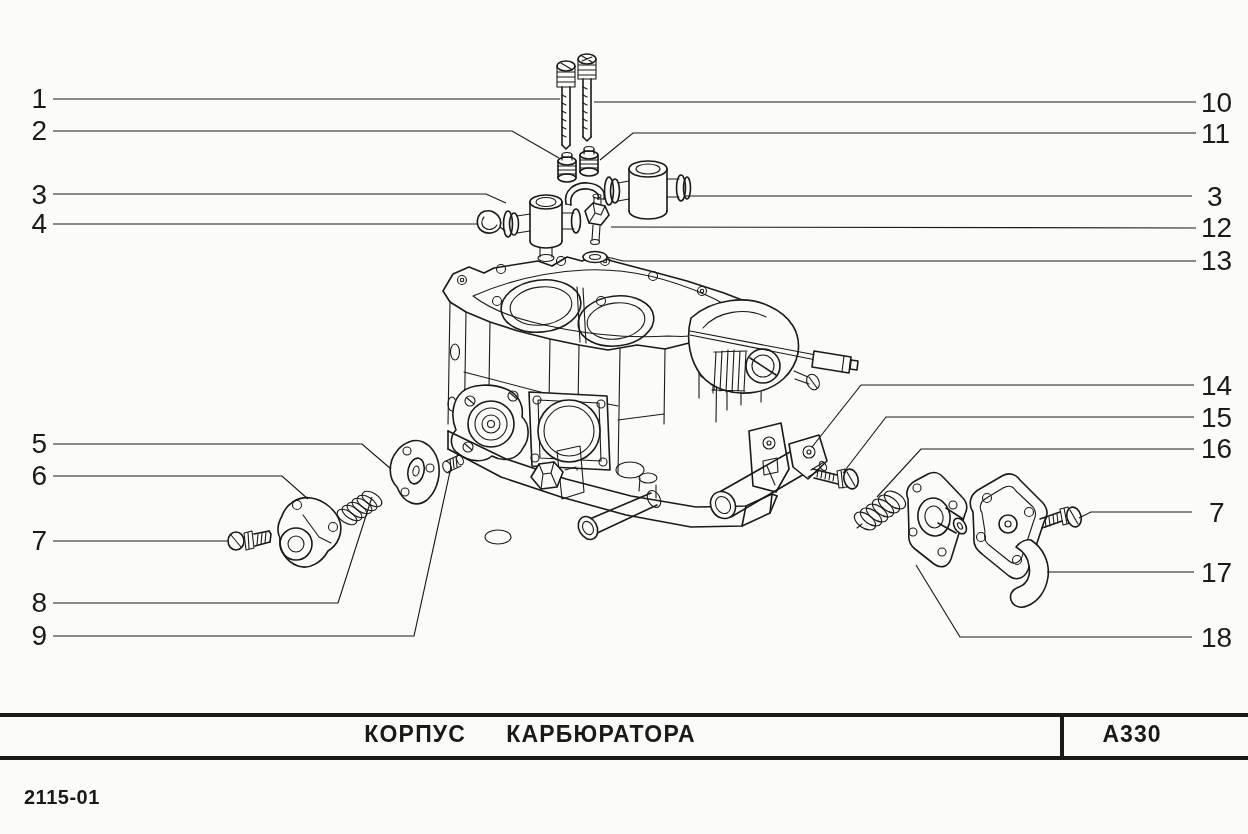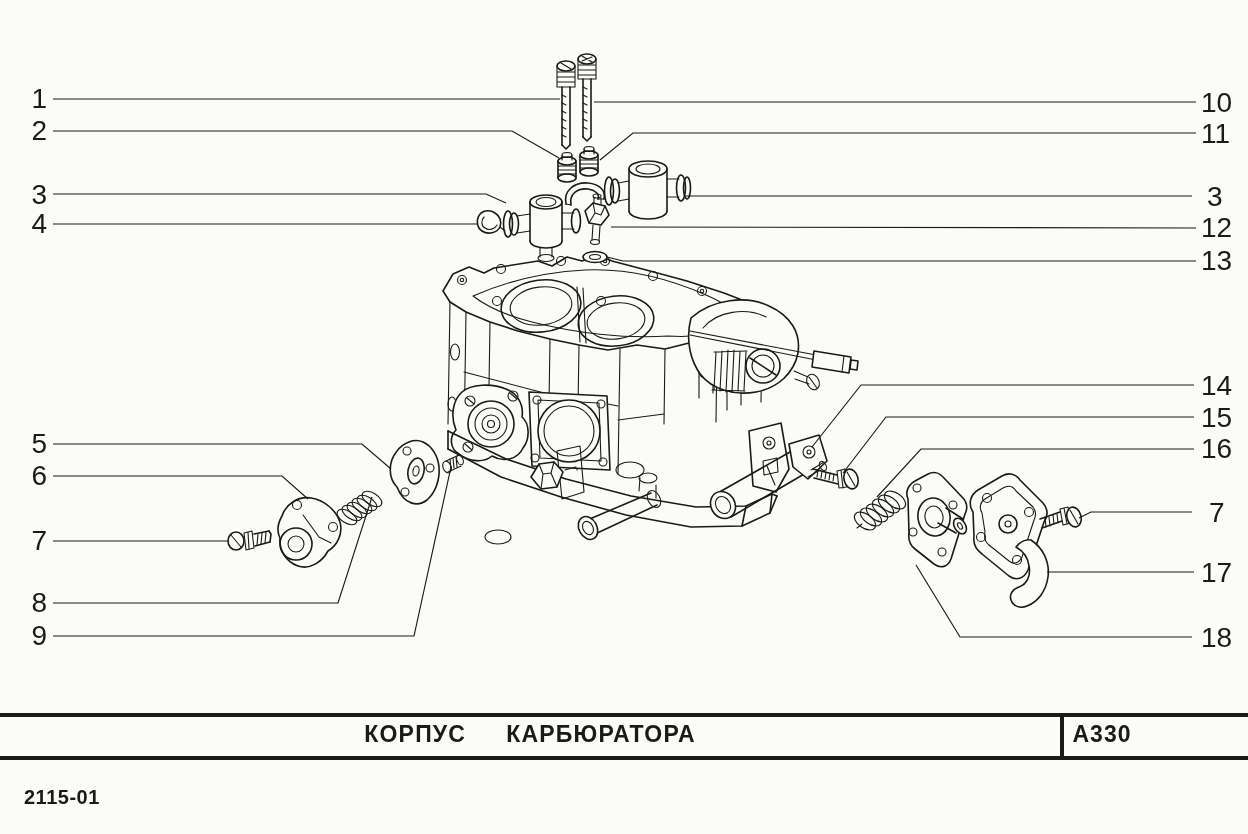--- a/index.html
+++ b/index.html
@@ -14,21 +14,21 @@
   .fillbg{fill:var(--paper,#fbfbf8);}
   .leader{stroke:var(--ink,#1a1a1a);stroke-width:1.15;fill:none;}
   .callout-num{font-family:"Liberation Sans",sans-serif;font-size:28px;fill:var(--ink,#1a1a1a);}
   .rule{position:absolute;background:var(--ink,#141414);}
   .block-title{
     position:absolute;top:721px;left:0;width:1060px;text-align:center;
     font-size:23px;font-weight:bold;letter-spacing:1.2px;white-space:nowrap;
   }
   .block-title .w1{margin-right:40px;}
   .block-code{
-    position:absolute;top:721px;left:1009px;width:186px;text-align:center;
+    position:absolute;top:721px;left:1039px;width:186px;text-align:center;
     font-size:23px;font-weight:bold;letter-spacing:1px;
   }
   .sheet-code{
     position:absolute;top:786px;left:24px;
     font-size:20px;font-weight:bold;letter-spacing:0.5px;
   }
 </style>
 </head>
 <body>
 

